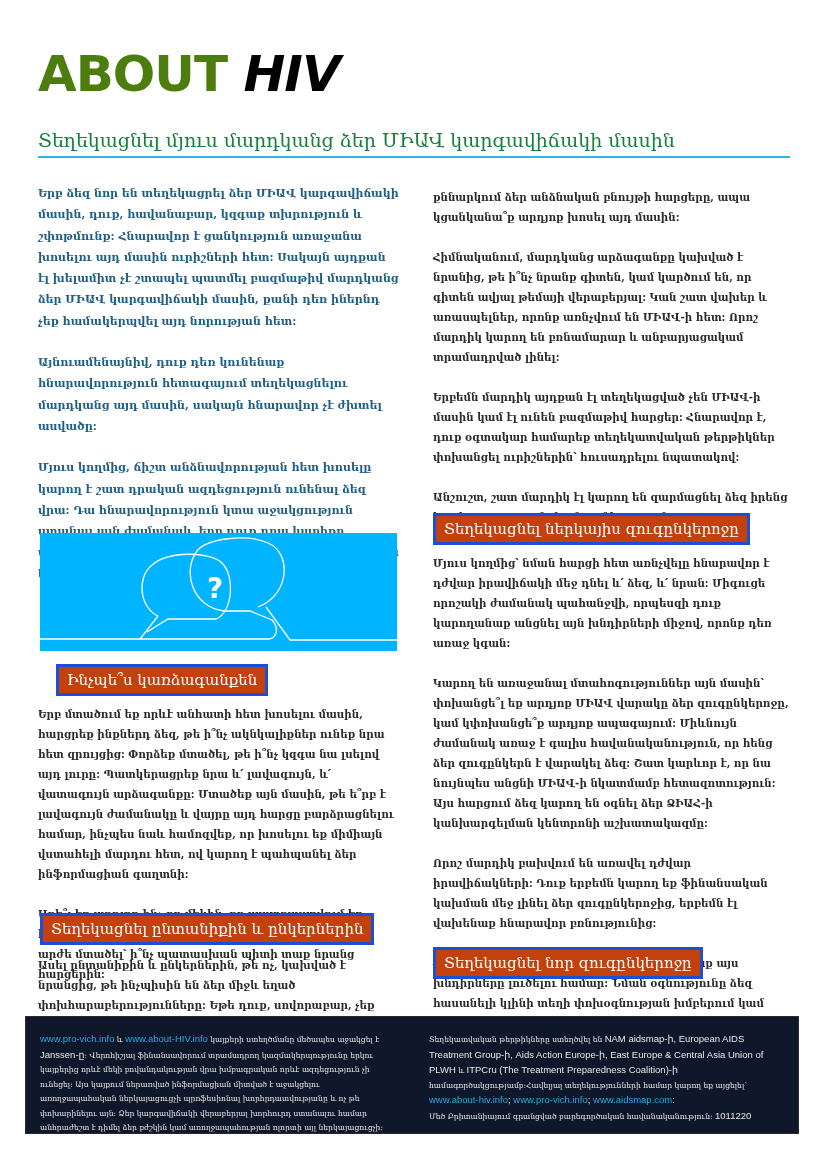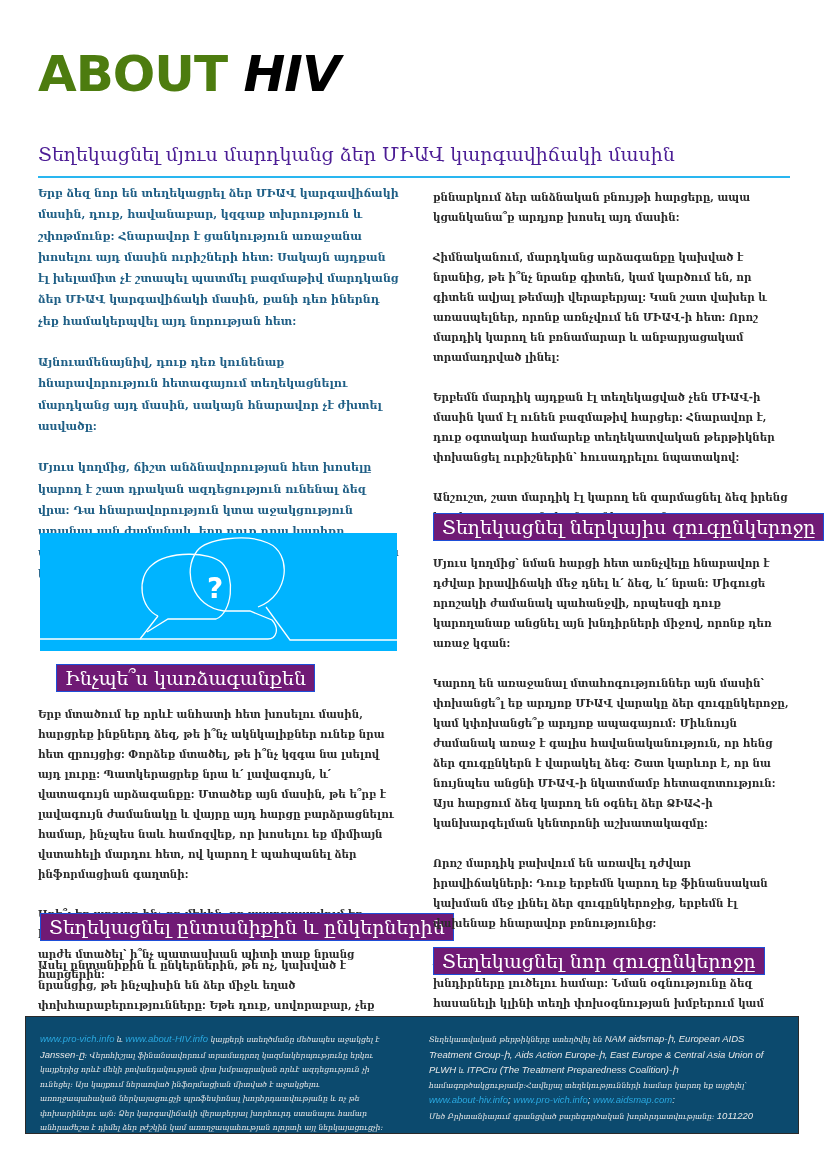--- a/index.html
+++ b/index.html
@@ -1,29 +1,29 @@
 <!DOCTYPE html>
 <html><head>
 <meta charset="utf-8">
 <style>
   html, body { margin: 0; padding: 0; background: #ffffff; }
   body { width: 827px; height: 1169px; position: relative; overflow: hidden; font-family: "DejaVu Serif", serif; }
   .brand { position: absolute; left: 38px; top: 44px; font-family: "DejaVu Sans", sans-serif; font-weight: bold; font-size: 50px; letter-spacing: -1px; line-height: 60px; }
   .brand .a { color: #4d7c0f; }
   .brand .b { color: #000000; font-style: italic; }
-  .subtitle { position: absolute; left: 38px; top: 140px; width: 752px; font-size: 19px; color: #4c1d95; line-height: 28px; border-bottom: 2px solid #29b6f0; padding-bottom: 8px; }
+  .subtitle { position: absolute; left: 38px; top: 126px; width: 752px; font-size: 19px; color: #15803d; line-height: 28px; border-bottom: 2px solid #29b6f0; padding-bottom: 2px; }
   .col { position: absolute; font-size: 10.3px; line-height: 20px; font-weight: bold; }
   .col p { margin: 0 0 20px 0; }
   .left { left: 38px; width: 362px; }
   .right { left: 433px; width: 360px; color: #2b2b2b; }
   .blue-text { color: #1f5f86; font-size: 11px; line-height: 21.3px; }
   .dark-text { color: #2b2b2b; }
   .banner { position: absolute; left: 40px; top: 533px; width: 357px; height: 118px; background: #00b4ff; overflow: hidden; }
-  .heading { position: absolute; background: #701a75; color: #fff; font-size: 19px; line-height: 26px; padding: 0 8px; border: 1px solid #1d4ed8; }
-  .footer { position: absolute; left: 25px; top: 1016px; width: 772px; height: 116px; background: #0c4a6e; border: 1px solid #2a2a2a; font-style: italic; }
+  .heading { position: absolute; background: #c2410c; color: #fff; font-size: 15px; line-height: 26px; padding: 0 8px; border: 3px solid #1d4ed8; }
+  .footer { position: absolute; left: 25px; top: 1016px; width: 772px; height: 116px; background: #0f172a; border: 1px solid #2a2a2a; }
   .foot-col { position: absolute; top: 15px; font-size: 7.6px; line-height: 14.5px; color: #e8e8e8; }
   .foot-col .latin { font-family: "Liberation Sans", sans-serif; font-size: 9.5px; }
   .foot-col .link { color: #29a8e0; font-family: "Liberation Sans", sans-serif; font-size: 9.5px; }
 </style>
 </head>
 <body>
 
 <div class="brand">
   <span class="a">ABOUT</span>
   <span class="b">HIV</span>
@@ -78,15 +78,15 @@
 </div>
 
 <div class="heading" style="left:433px; top:947px;">Տեղեկացնել նոր զուգընկերոջը</div>
 
 <div class="footer">
   <div class="foot-col" style="left:14px; width:355px;">
     <a class="link">www.pro-vich.info</a><span> և </span><a class="link">www.about-HIV.info</a><span> կայքերի ստեղծմանը մեծապես աջակցել է </span><span class="latin">Janssen-ը</span><span>: Վերոհիշյալ ֆինանսավորում տրամադրող կազմակերպությունը երկու կայքերից որևէ մեկի բովանդակության վրա խմբագրական որևէ ազդեցություն չի ունեցել: Այս կայքում ներառված ինֆորմացիան միտված է աջակցելու առողջապահական ներկայացուցչի պրոֆեսիոնալ խորհրդատվությանը և ոչ թե փոխարինելու այն: Ձեր կարգավիճակի վերաբերյալ խորհուրդ ստանալու համար անհրաժեշտ է դիմել ձեր բժշկին կամ առողջապահության ոլորտի այլ ներկայացուցչի:</span>
   </div>
   <div class="foot-col" style="left:403px; width:355px;">
     <span>Տեղեկատվական թերթիկները ստեղծվել են </span><span class="latin">NAM aidsmap-ի, European AIDS Treatment Group-ի, Aids Action Europe-ի, East Europe &amp; Central Asia Union of PLWH</span><span> և </span><span class="latin">ITPCru (The Treatment Preparedness Coalition)-ի</span><span> համագործակցությամբ:Հավելյալ տեղեկությունների համար կարող եք այցելել՝ </span><a class="link">www.about-hiv.info</a><span class="latin">; </span><a class="link">www.pro-vich.info</a><span class="latin">; </span><a class="link">www.aidsmap.com</a><span class="latin">:</span><br>
-    <span>Մեծ Բրիտանիայում գրանցված բարեգործական խորհրդատվությանը: </span><span class="latin">1011220</span>
+    <span>Մեծ Բրիտանիայում գրանցված բարեգործական հավանականություն: </span><span class="latin">1011220</span>
   </div>
 </div>
 
 </body></html>

